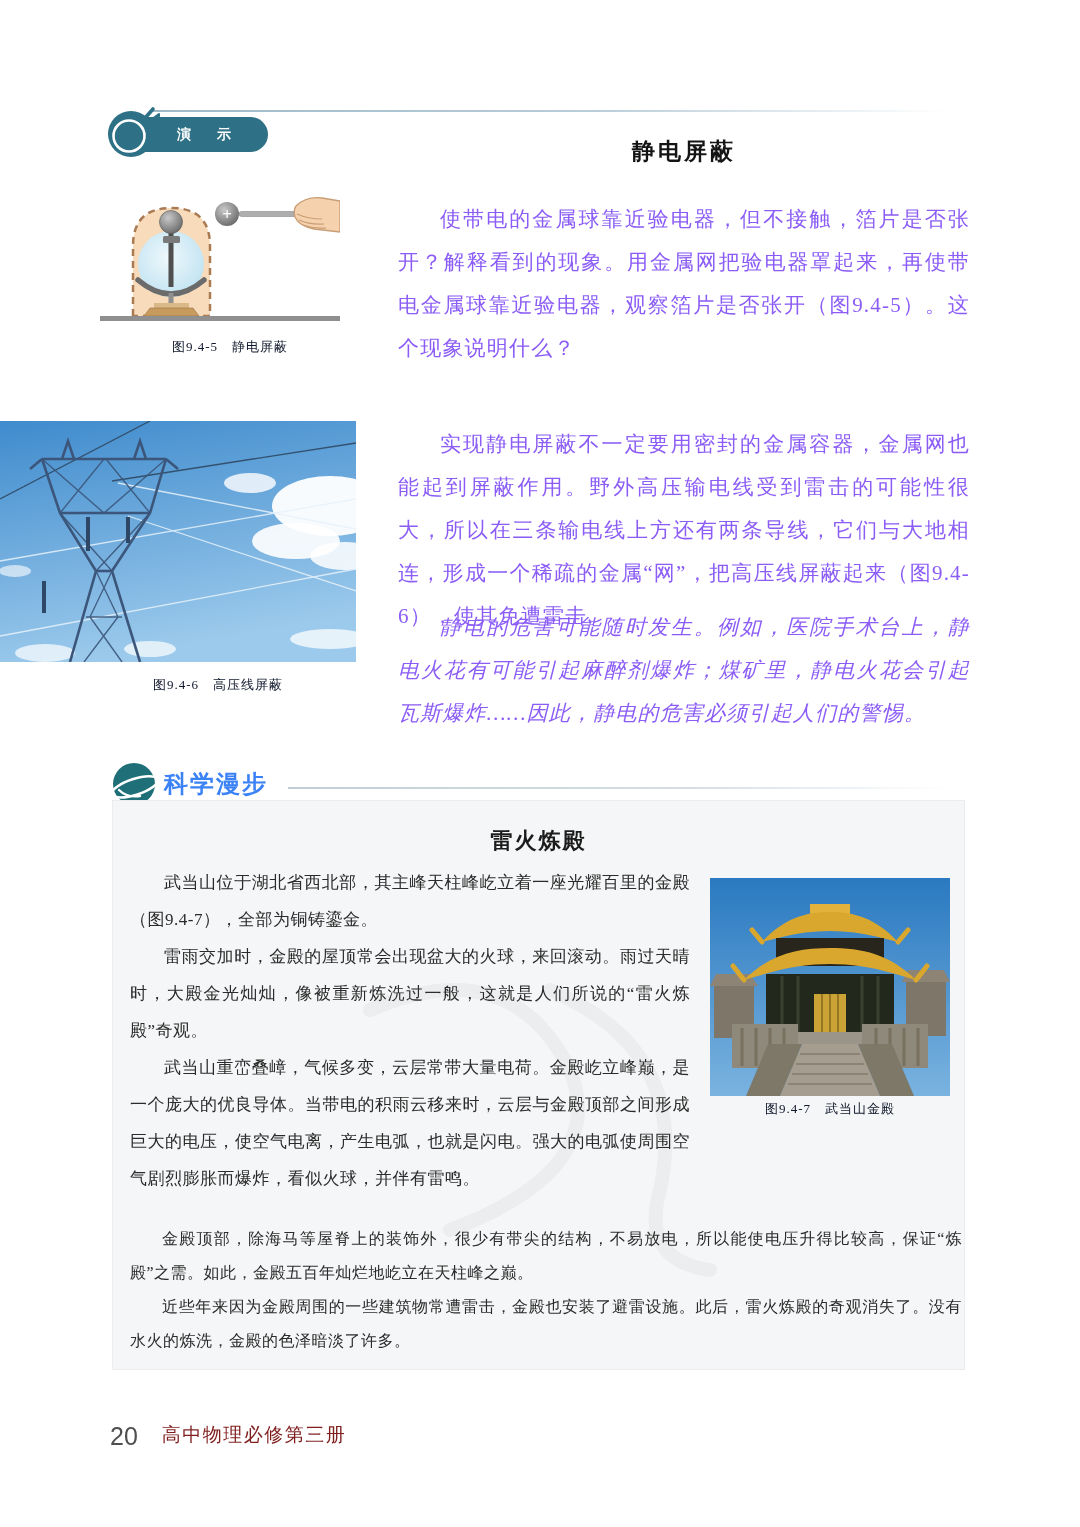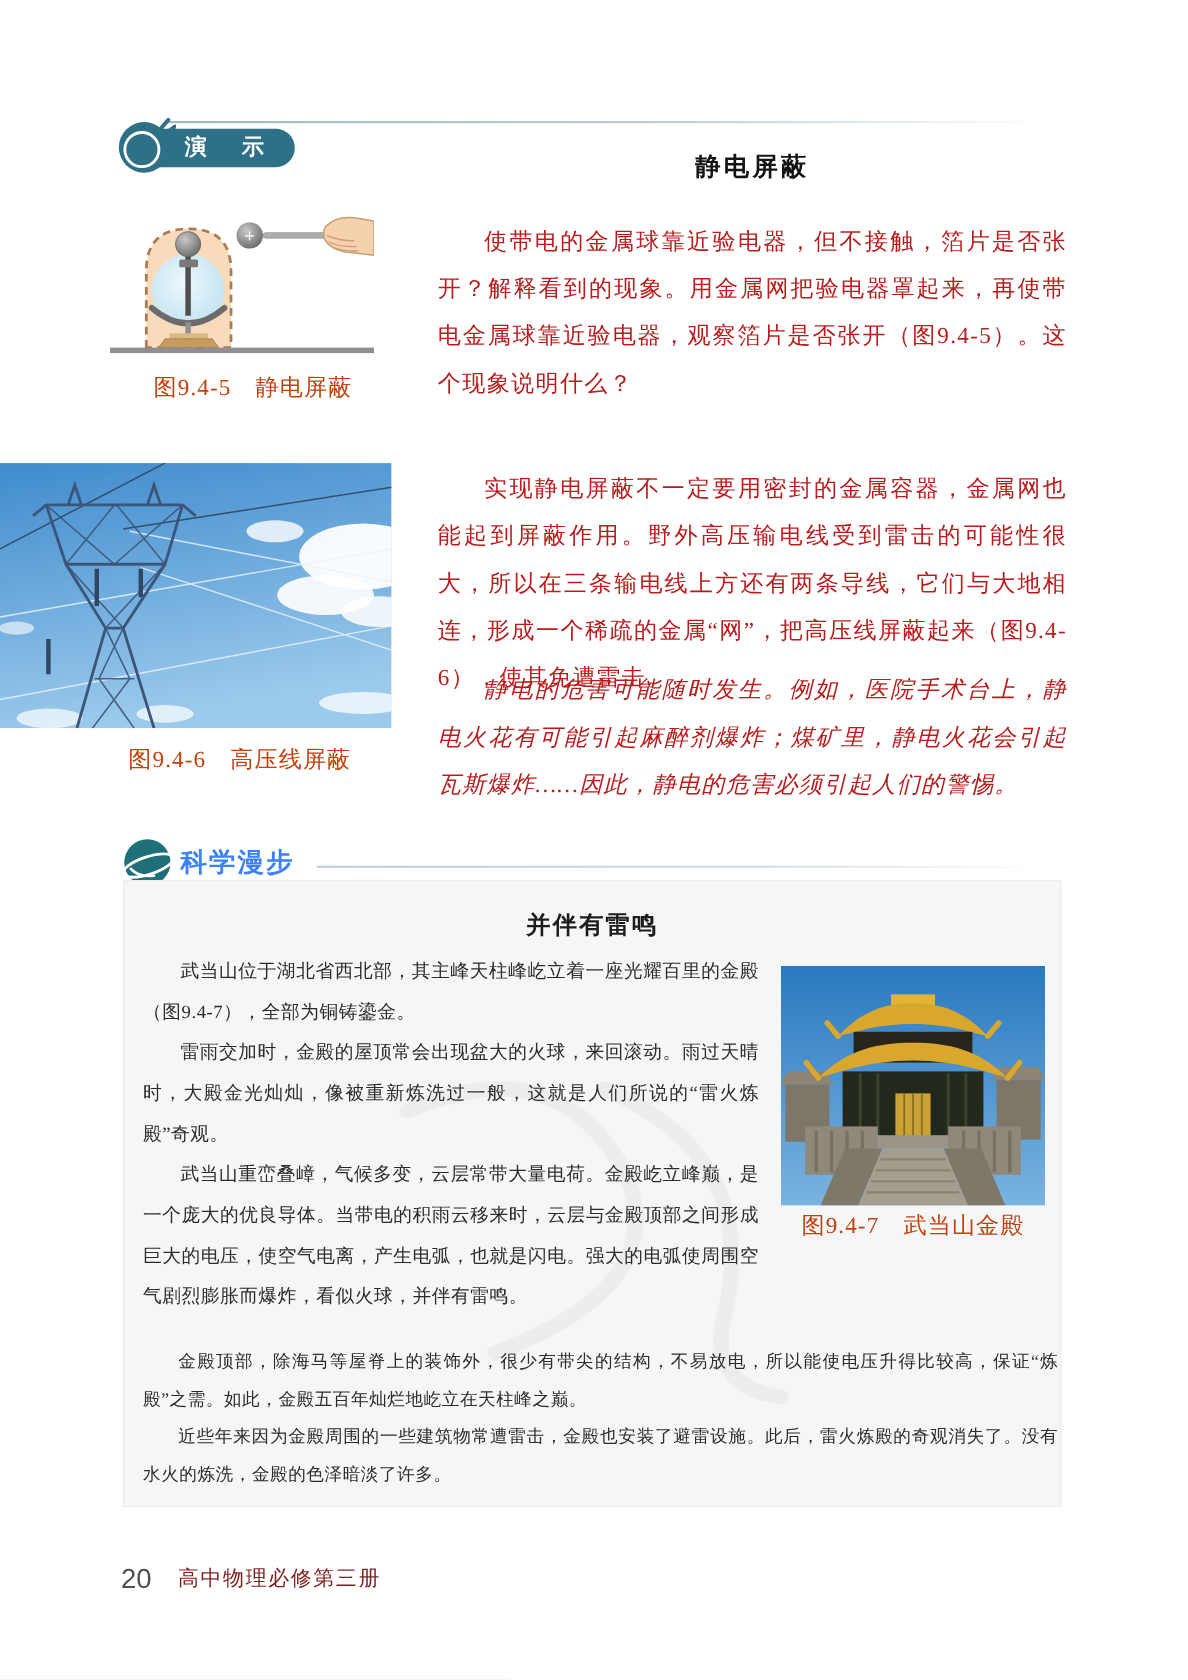--- a/index.html
+++ b/index.html
@@ -12,43 +12,43 @@
   
   .demo-line{
     position:absolute; left:150px; top:110px; width:800px; height:2px;
     background:linear-gradient(to right,#9fb9c8 0%,#b9cdd9 55%,rgba(185,205,217,0) 100%);
   }
   .demo-badge{position:absolute; left:106px; top:104px; width:270px; height:56px;}
   .demo-pill{
     position:absolute; left:34px; top:13px; width:128px; height:35px;
     background:#2e7086; border-radius:5px 18px 18px 5px;
     color:#ffffff; font-family:"Liberation Sans","DejaVu Sans",sans-serif;
-    font-weight:bold; font-size:20px; line-height:35px; text-align:center;
+    font-weight:bold; font-size:14px; line-height:35px; text-align:center;
     letter-spacing:6px; text-indent:6px;
   }
   .demo-icon-svg{position:absolute; left:0; top:0;}
   
   .sec-title{
     position:absolute; left:398px; top:136px; width:572px; margin:0;
     text-align:center; font-size:23px; font-weight:bold; color:#141414;
     letter-spacing:3px;
   }
   .body-text{
     position:absolute; width:572px; margin:0;
     font-size:21px; line-height:43px; letter-spacing:1.2px;
-    text-align:justify; text-indent:2em; color:#b91c1c;
+    text-align:justify; text-indent:2em; color:#8b5cf6;
   }
   .para-1{left:398px; top:198px;}
   .para-2{left:398px; top:423px;}
   .para-3{left:398px; top:606px;font-style:italic;}
   
   .fig-electroscope{position:absolute; left:100px; top:192px; width:240px; height:132px;}
   .fig-caption{
     position:absolute; margin:0; text-align:center;
-    font-size:21px; letter-spacing:1px; color:#c2410c;
+    font-size:13px; letter-spacing:1px; color:#0f172a;
   }
   .cap-1{left:100px; top:338px; width:260px;}
   .fig-tower{position:absolute; left:0; top:421px; width:356px; height:241px;}
   .cap-2{left:60px; top:676px; width:316px;}
   .fig-palace{position:absolute; left:710px; top:878px; width:240px; height:218px;}
   .cap-3{left:700px; top:1100px; width:260px;}
   
   .sw-icon-svg{position:absolute; left:110px; top:760px;}
   .sw-label{
     position:absolute; left:164px; top:768px; margin:0;
@@ -213,21 +213,21 @@
     </g>
     <path d="M7,28 Q15,36 28,34" fill="none" stroke="#ffffff" stroke-width="2.4" stroke-linecap="round"></path>
   </svg>
   <p class="sw-label">科学漫步</p>
   <div class="sw-line"></div>
 
   <div class="science-box"></div>
   <svg class="watermark" width="420" height="360" viewBox="0 0 420 360">
     <path d="M40,80 Q180,20 240,140 Q280,240 120,300 M220,60 Q360,120 330,260 Q310,330 380,340" fill="none" stroke="#555555" stroke-width="14" stroke-linecap="round"></path>
   </svg>
-  <h3 class="box-title">并伴有雷鸣</h3>
+  <h3 class="box-title">雷火炼殿</h3>
 
   <div class="box-col-text">
     <p>武当山位于湖北省西北部，其主峰天柱峰屹立着一座光耀百里的金殿（图9.4-7），全部为铜铸鎏金。</p>
     <p>雷雨交加时，金殿的屋顶常会出现盆大的火球，来回滚动。雨过天晴时，大殿金光灿灿，像被重新炼洗过一般，这就是人们所说的“雷火炼殿”奇观。</p>
     <p>武当山重峦叠嶂，气候多变，云层常带大量电荷。金殿屹立峰巅，是一个庞大的优良导体。当带电的积雨云移来时，云层与金殿顶部之间形成巨大的电压，使空气电离，产生电弧，也就是闪电。强大的电弧使周围空气剧烈膨胀而爆炸，看似火球，并伴有雷鸣。</p>
   </div>
 
   <div class="fig-palace">
     <svg width="240" height="218" viewBox="0 0 240 218">
       <defs>

